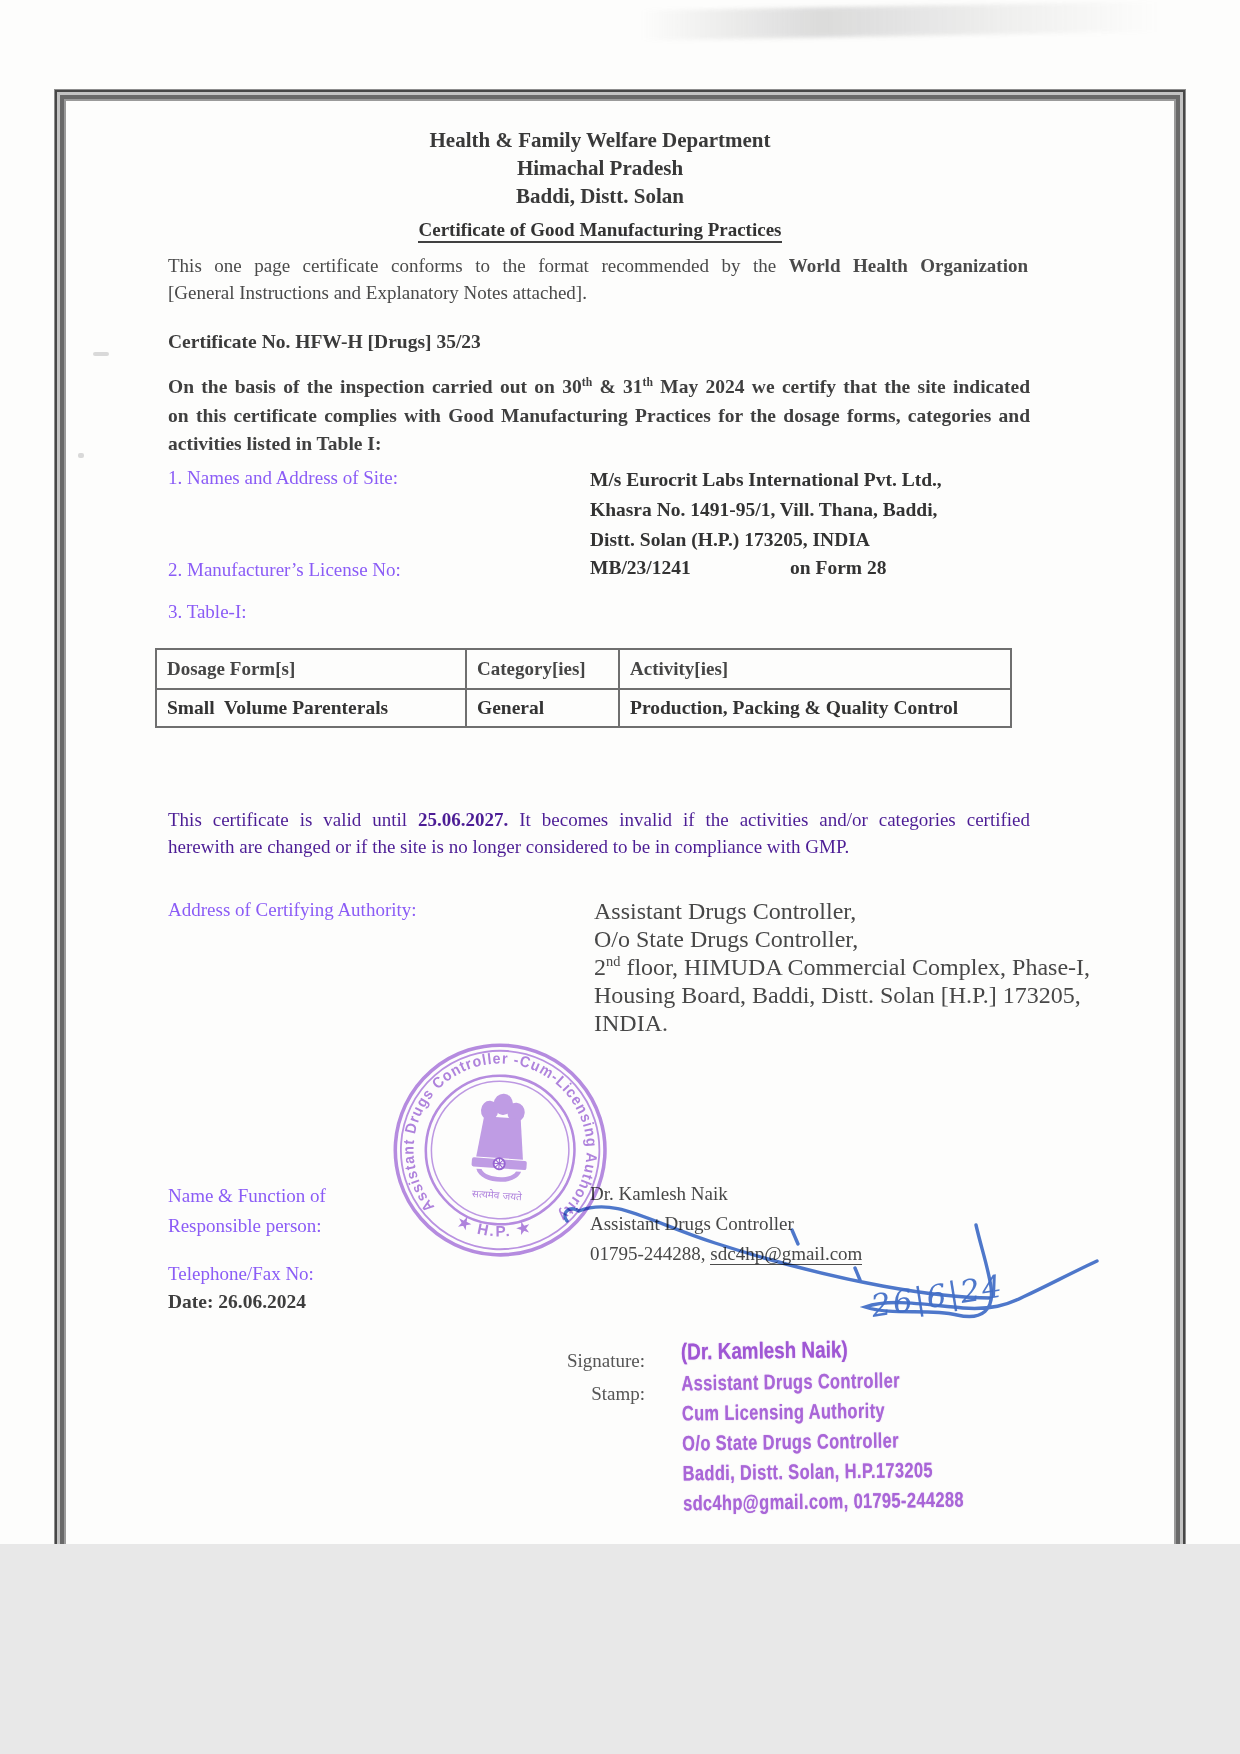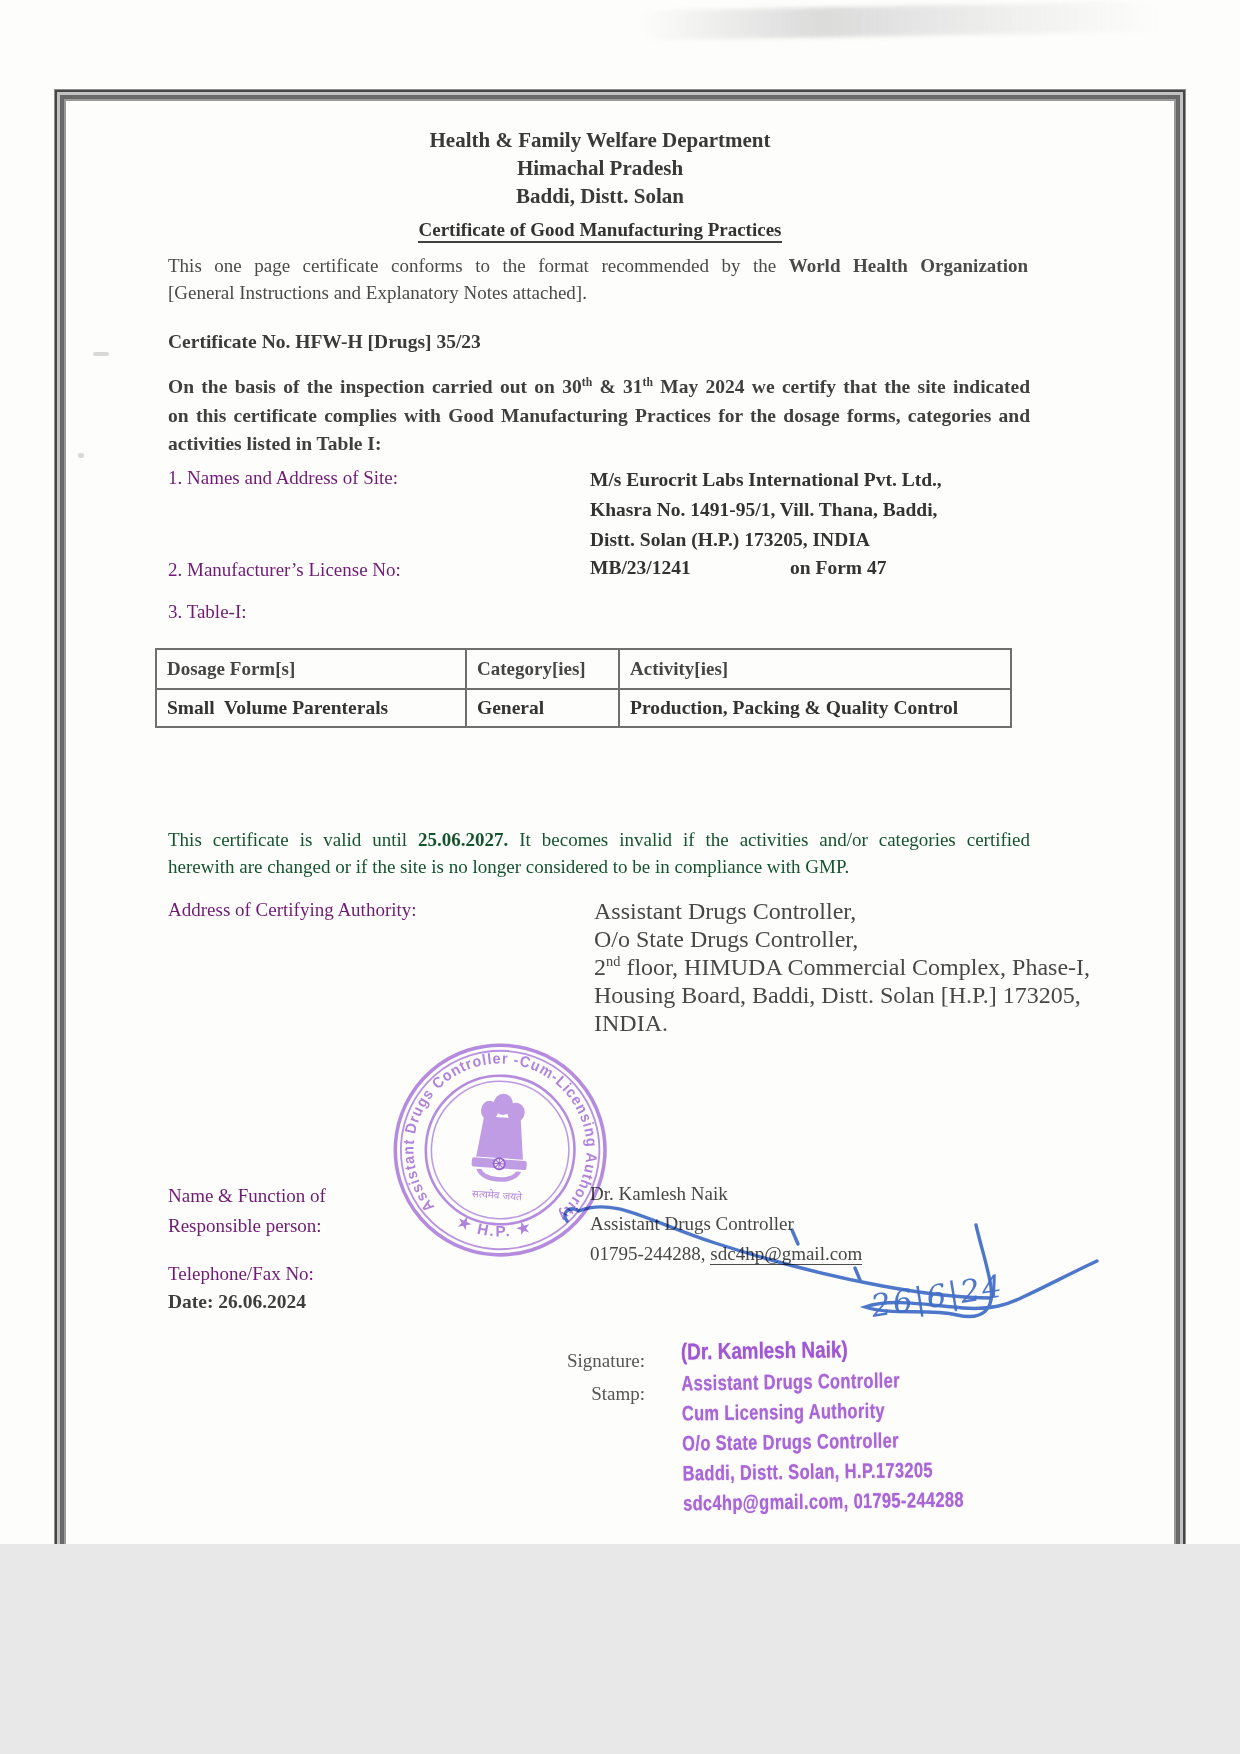--- a/index.html
+++ b/index.html
@@ -18,37 +18,37 @@
   .jline{display:block;text-align:justify;text-align-last:justify;text-justify:inter-word;}
   .nline{display:block;}
   sup{font-size:.6em;line-height:0;}
   .u{border-bottom:1.6px solid #4c4c4c;padding-bottom:0px;}
   .header{left:170px;top:126px;width:860px;text-align:center;font-weight:bold;font-size:21px;line-height:28px;color:#393939;}
   .title-wrap{left:170px;top:219px;width:860px;text-align:center;font-family:Liberation Serif, serif;}
   .title{font-weight:bold;font-size:19px;color:#333;border-bottom:2px solid #414141;padding-bottom:1px;}
   .p1{left:168px;top:252px;width:860px;font-size:19px;line-height:27px;color:#4a4a4a;}
   .certno{left:168px;top:331px;font-size:19.5px;font-weight:bold;color:#3b3b3b;}
   .p2{left:168px;top:373px;width:862px;font-size:19.5px;line-height:28.5px;font-weight:bold;color:#3f3f3f;}
-  .lbl{font-size:19px;color:#701a75;}
+  .lbl{font-size:19px;color:#8b5cf6;}
   .val{font-size:19.5px;font-weight:bold;color:#333;}
   .site-vals{left:590px;top:465px;line-height:30px;}
   .auth-vals{left:594px;top:897px;font-size:24px;line-height:28px;color:#474747;}
   .resp-lbl{left:168px;top:1181px;line-height:30px;}
   .resp-vals{left:590px;top:1179px;font-size:19px;line-height:30px;color:#474747;}
   
   .gmp-table{left:155px;top:648px;width:857px;box-sizing:border-box;border:2px solid #6f6f6f;
              display:grid;grid-template-columns:310px 153px 392px;}
   .cell{box-sizing:border-box;padding:12px 10px;display:flex;align-items:center;white-space:pre-wrap;}
   .cell.c1,.cell.c2{border-right:2px solid #6f6f6f;}
   .thead .cell{height:40px;border-bottom:2px solid #6f6f6f;font-weight:bold;font-size:19px;color:#454545;}
   .trow .cell{height:36px;font-weight:bold;font-size:19.5px;color:#333;}
   .gmp-table{grid-auto-rows:min-content;}
   .thead,.trow{display:contents;}
   .p3{left:168px;top:742px;width:862px;font-size:19px;line-height:27px;color:#585858;}
-  .p4{left:168px;top:806px;width:862px;font-size:19px;line-height:27px;color:#14532d;margin-top:20px;}
+  .p4{left:168px;top:806px;width:862px;font-size:19px;line-height:27px;color:#4c1d95;}
   .tel{left:168px;top:1263px;}
   .dateline{left:168px;top:1291px;font-size:19.5px;font-weight:bold;color:#3e3e3e;}
   .sig-labels{left:430px;top:1344px;width:215px;text-align:right;font-size:19px;color:#555;line-height:33px;}
   
   .stampblock{left:682px;top:1332px;transform:rotate(-0.8deg);opacity:.95;
               font-family:"Liberation Sans",sans-serif;font-weight:bold;
               text-shadow:0 0 1.2px rgba(165,94,214,.75);}
   .stampblock .s1{display:block;font-size:23px;color:#9b4fd2;transform:scaleX(.82);transform-origin:left center;line-height:34px;}
   .stampblock .sline{display:block;font-size:21px;color:#a55ed6;transform:scaleX(.78);transform-origin:left center;line-height:30px;letter-spacing:.5px;}
   .sealwrap{left:388px;top:1036px;mix-blend-mode:multiply;opacity:.88;transform:rotate(4deg);}
@@ -90,21 +90,21 @@
 
   <div class="abs lbl" style="left:168px;top:467px;">1. Names and Address of Site:</div>
   <div class="abs val site-vals">
     <div class="nline">M/s Eurocrit Labs International Pvt. Ltd.,</div>
     <div class="nline">Khasra No. 1491-95/1, Vill. Thana, Baddi,</div>
     <div class="nline">Distt. Solan (H.P.) 173205, INDIA</div>
   </div>
 
   <div class="abs lbl" style="left:168px;top:559px;">2. Manufacturer’s License No:</div>
   <div class="abs val" style="left:590px;top:557px;">MB/23/1241</div>
-  <div class="abs val" style="left:790px;top:557px;">on Form 47</div>
+  <div class="abs val" style="left:790px;top:557px;">on Form 28</div>
 
   <div class="abs lbl" style="left:168px;top:601px;">3. Table-I:</div>
   <div class="abs gmp-table">
     <div class="thead">
       <div class="cell c1">Dosage Form[s]</div>
       <div class="cell c2">Category[ies]</div>
       <div class="cell c3">Activity[ies]</div>
     </div>
     <div class="trow">
       <div class="cell c1">Small  Volume Parenterals</div>

